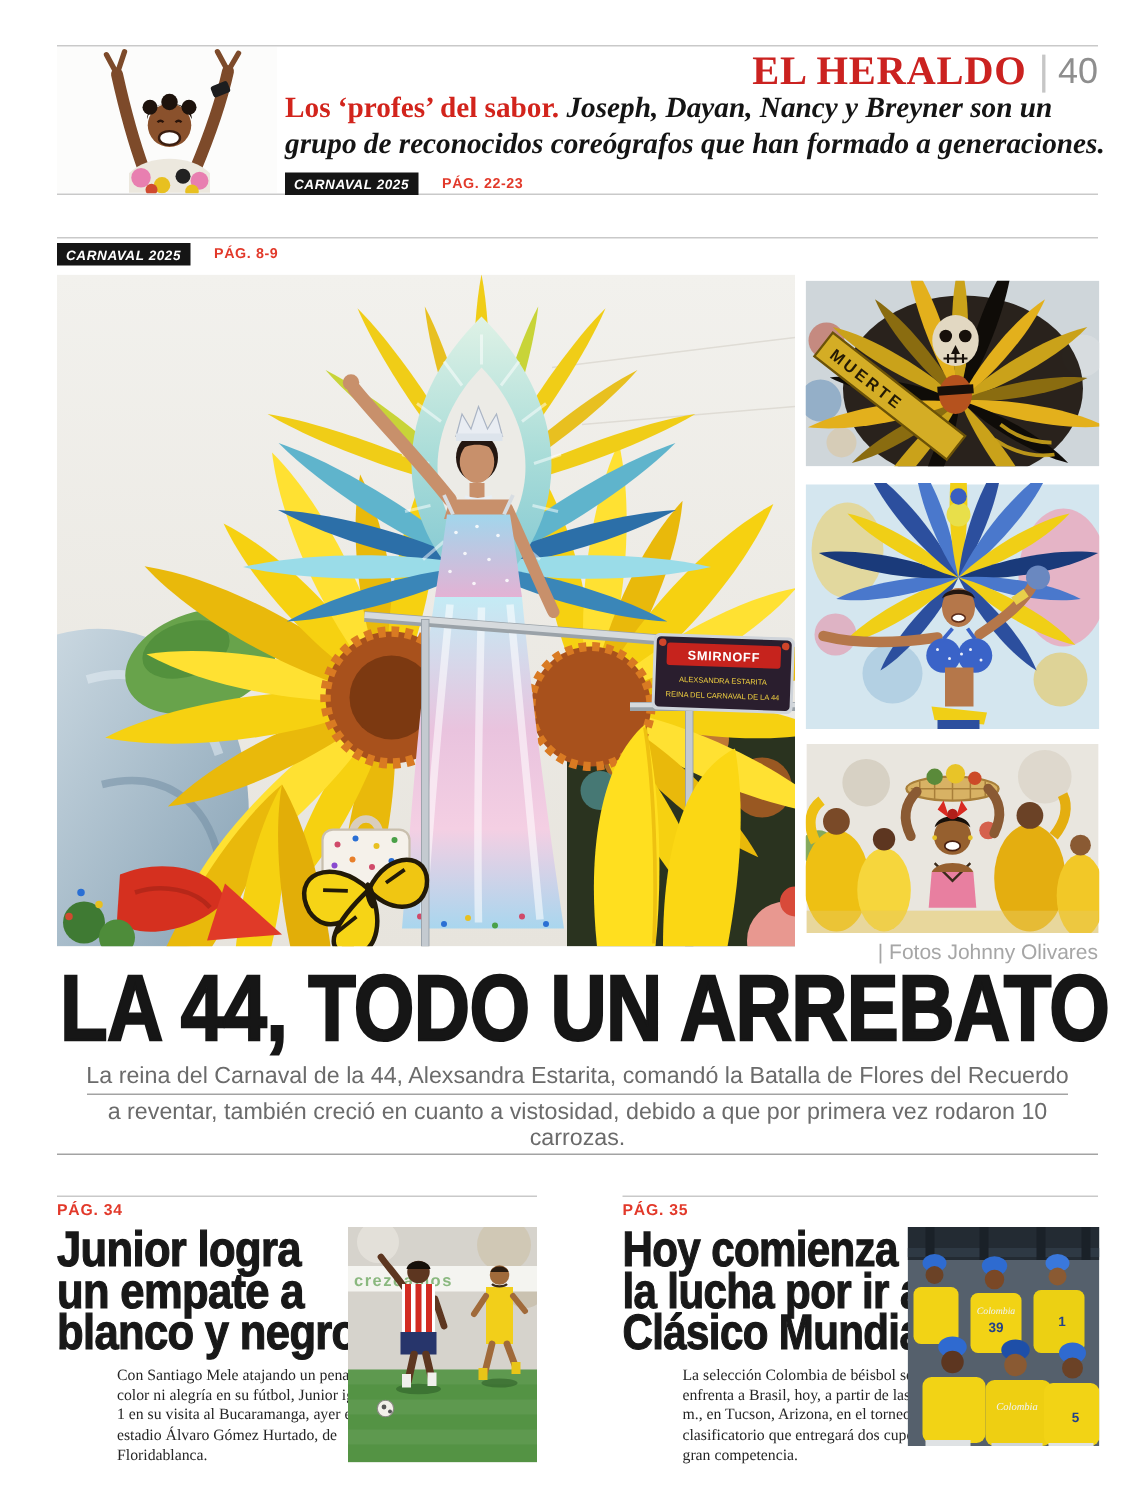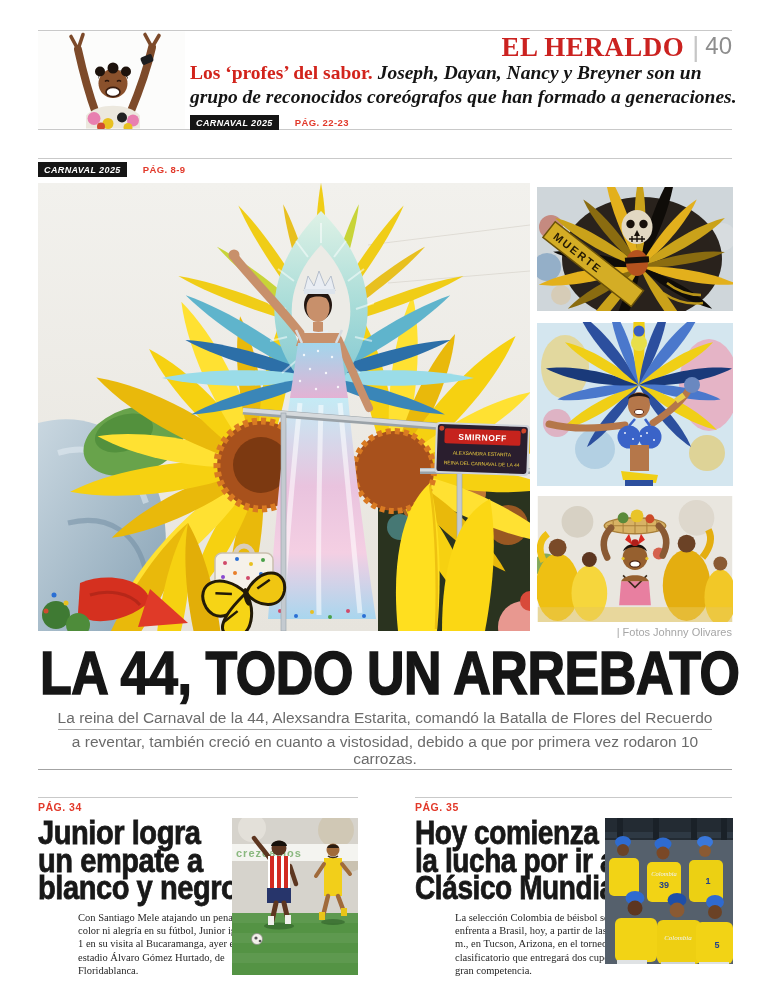--- a/index.html
+++ b/index.html
@@ -1,39 +1,39 @@
 <!DOCTYPE html>
 <html><head>
 <meta charset="utf-8">
 <style>
   html,body{margin:0;padding:0;background:#ffffff;}
   .page{position:relative;width:760px;height:991px;background:#fff;overflow:hidden;
         font-family:"Liberation Sans","DejaVu Sans",sans-serif;}
   .rule{position:absolute;height:1px;background:#c9c9c9;}
   .rule-full{left:38px;width:694px;}
   
-  .masthead{position:absolute;top:32px;right:28px;display:flex;align-items:flex-start;margin-left:12px;}
+  .masthead{position:absolute;top:32px;right:28px;display:flex;align-items:center;margin-left:12px;}
   .brand{font-family:"Liberation Serif","DejaVu Serif",serif;font-weight:bold;
          font-size:27px;color:#cb2220;letter-spacing:.5px;}
   .mast-sep{font-size:27px;color:#c6c6c6;font-weight:300;margin:0 6px 0 8px;}
   .page-num{font-size:24px;color:#8e8e8e;}
   
   .teaser{position:absolute;left:190px;top:61px;width:548px;
           font-family:Liberation Serif, serif;
           font-size:19.5px;line-height:23.5px;font-weight:bold;color:#141414;}
   .kicker{color:#d2241c;}
   .teaser-body{font-style:italic;}
   .badge-row{position:absolute;display:flex;align-items:center;}
   .badge{background:#151515;color:#fff;font-size:9px;font-weight:bold;font-style:italic;
          letter-spacing:.4px;padding:2.5px 6px 2px 6px;}
   .pag-ref{color:#e2392a;font-size:9.5px;font-weight:bold;letter-spacing:.4px;margin-left:16px;}
   
   .main-photo{position:absolute;left:38px;top:183px;width:492px;height:448px;overflow:hidden;}
   .side-photo{position:absolute;left:537px;width:196px;overflow:hidden;}
-  .credit{position:absolute;right:28px;top:626px;font-size:11px;color:#a6a6a6;}
+  .credit{position:absolute;right:28px;top:626px;font-size:14px;color:#a6a6a6;}
   .headline{position:absolute;left:40px;top:645px;width:840px;
             font-size:62px;font-weight:bold;color:#161616;letter-spacing:-.5px;
             -webkit-text-stroke:1.6px #161616;white-space:nowrap;
             transform:scaleX(.838);transform-origin:left top;line-height:56px;}
   .deck{position:absolute;left:38px;top:709px;width:694px;text-align:center;
         font-size:15.5px;line-height:17px;color:#6b6b6b;}
   .deck div{margin-bottom:3px;}
   .deck span{display:inline-block;border-bottom:1px solid #a3a3a3;padding-bottom:2.5px;}
   
   .story-head{position:absolute;font-size:33px;line-height:27.5px;font-weight:bold;

